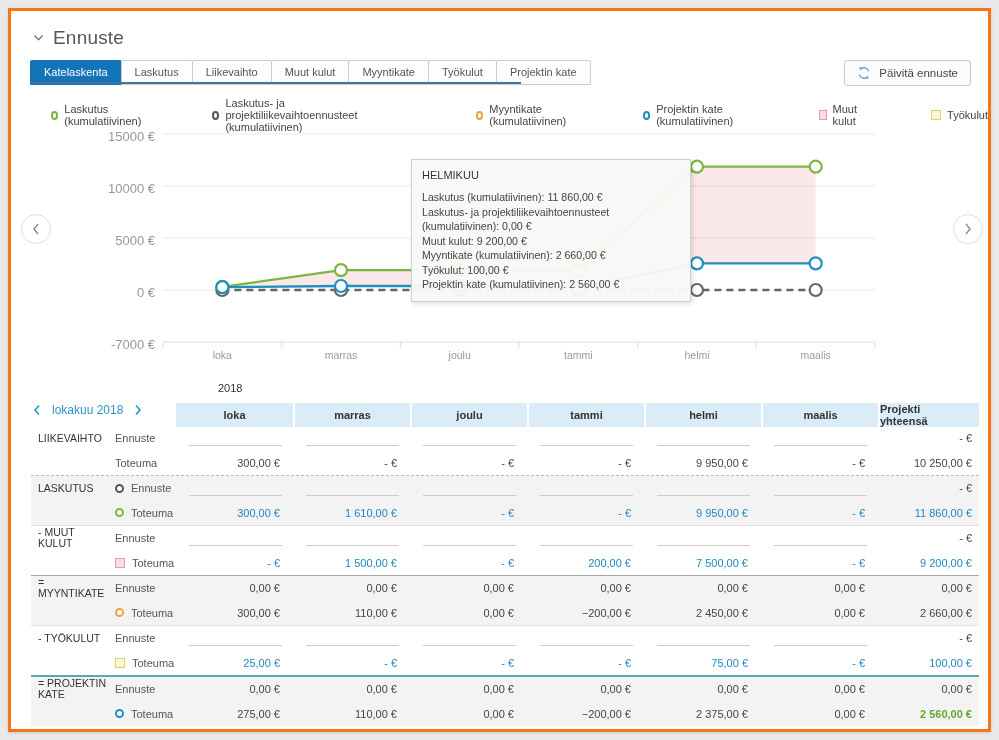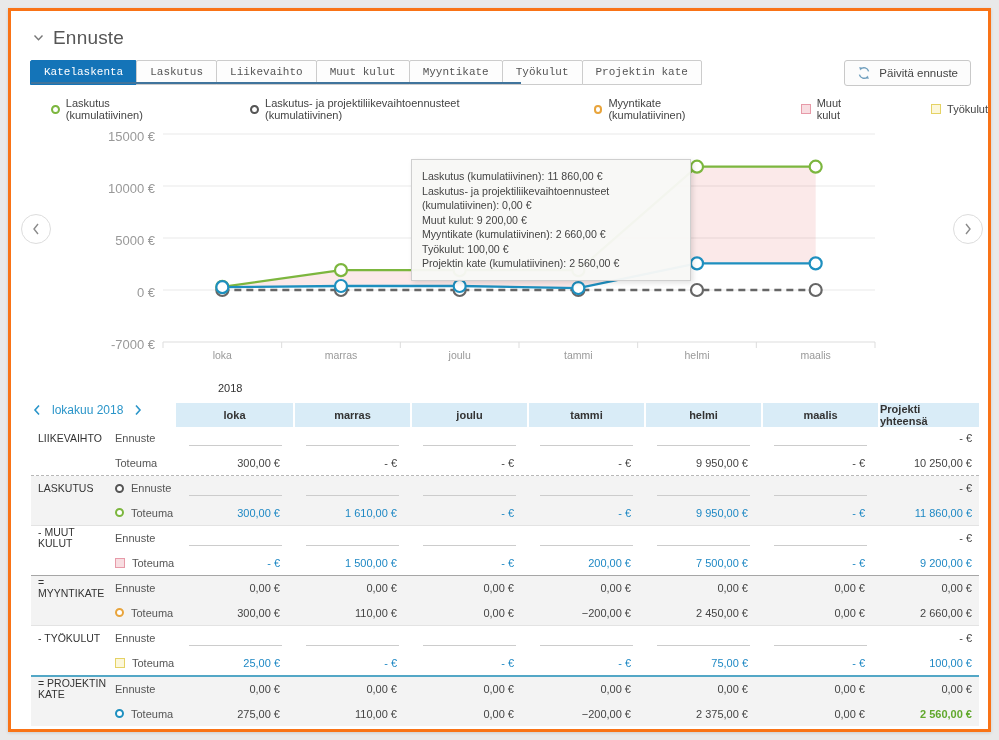--- a/index.html
+++ b/index.html
@@ -8,21 +8,21 @@
   .card { position:absolute; left:8px; top:8px; width:983px; height:724px; background:#fff;
           border:3px solid #f97316; box-shadow:0 1px 3px rgba(0,0,0,.12); overflow:hidden; }
 
   
   .page-head { position:absolute; left:22px; top:16px; display:flex; align-items:center; gap:9px; }
   .page-head h1 { font-size:19px; font-weight:400; color:#565656; letter-spacing:.2px; }
 
   
   .tabbar { position:absolute; left:20px; top:49px; display:flex; }
   .tab { font-size:11px; color:#555; background:#fdfdfd; border:1px solid #ccc; padding:5px 13px 6px;
-         margin-left:-1px; cursor:pointer; border-radius:2px 2px 0 0; white-space:nowrap;font-family:Liberation Mono, monospace; }
+         margin-left:-1px; cursor:pointer; border-radius:2px 2px 0 0; white-space:nowrap; }
   .tab.active { background:#1474b8; border-color:#1474b8; color:#fff; }
   .tab-underline { position:absolute; left:20px; top:71px; height:2px; background:#40749c; }
 
   
   .update-btn { position:absolute; right:17px; top:49px; display:flex; align-items:center; gap:8px;
                 background:#fcfcfc; border:1px solid #c9c9c9; border-radius:3px; padding:5px 12px;
                 font-size:11.5px; color:#444; cursor:pointer; }
 
   
   .legend { position:absolute; left:0; top:86px; width:100%; display:flex; justify-content:center; gap:26px; }
@@ -115,20 +115,24 @@
         <span class="mark-circle" style="border-color: rgb(124, 182, 62); background: rgb(255, 255, 255);"></span>
         <span>Laskutus (kumulatiivinen)</span>
       </div>
       <div class="legend-item">
         <span class="mark-circle" style="border-color: rgb(85, 85, 85); background: rgb(255, 255, 255);"></span>
         <span>Laskutus- ja projektiliikevaihtoennusteet (kumulatiivinen)</span>
       </div>
       <div class="legend-item">
         <span class="mark-circle" style="border-color: rgb(232, 164, 60); background: rgb(255, 255, 255);"></span>
         <span>Myyntikate (kumulatiivinen)</span>
+      </div>
+      <div class="legend-item">
+        <span class="mark-circle" style="border-color: rgb(30, 143, 191); background: rgb(255, 255, 255);"></span>
+        <span>Projektin kate (kumulatiivinen)</span>
       </div>
       <div class="legend-item">
         <span class="mark-square" style="border-color: rgb(231, 154, 168); background: rgb(248, 221, 225);"></span>
         <span>Muut kulut</span>
       </div>
       <div class="legend-item">
         <span class="mark-square" style="border-color: rgb(229, 210, 100); background: rgb(252, 247, 218);"></span>
         <span>Työkulut</span>
       </div>
     </div>
@@ -176,20 +180,21 @@
           <polyline points="7,2 3,7 7,12" fill="none" stroke="#8a8a8a" stroke-width="1.4"></polyline>
         </svg>
     </div>
     <div class="nav-circle" style="left:942px; top:91px;">
       <svg width="10" height="14" viewBox="0 0 10 14">
           <polyline points="3,2 7,7 3,12" fill="none" stroke="#8a8a8a" stroke-width="1.4"></polyline>
         </svg>
     </div>
 
     <div class="tooltip">
+      <div class="tt-title">HELMIKUU</div>
       <div id="tooltip-lines">
           <div class="tt-line">Laskutus (kumulatiivinen): 11 860,00 €</div>
           <div class="tt-line">Laskutus- ja projektiliikevaihtoennusteet (kumulatiivinen): 0,00 €</div>
           <div class="tt-line">Muut kulut: 9 200,00 €</div>
           <div class="tt-line">Myyntikate (kumulatiivinen): 2 660,00 €</div>
           <div class="tt-line">Työkulut: 100,00 €</div>
           <div class="tt-line">Projektin kate (kumulatiivinen): 2 560,00 €</div>
         </div>
     </div>
   <div class="ylab" style="left: 84px; top: 6px;">15000 €</div>

